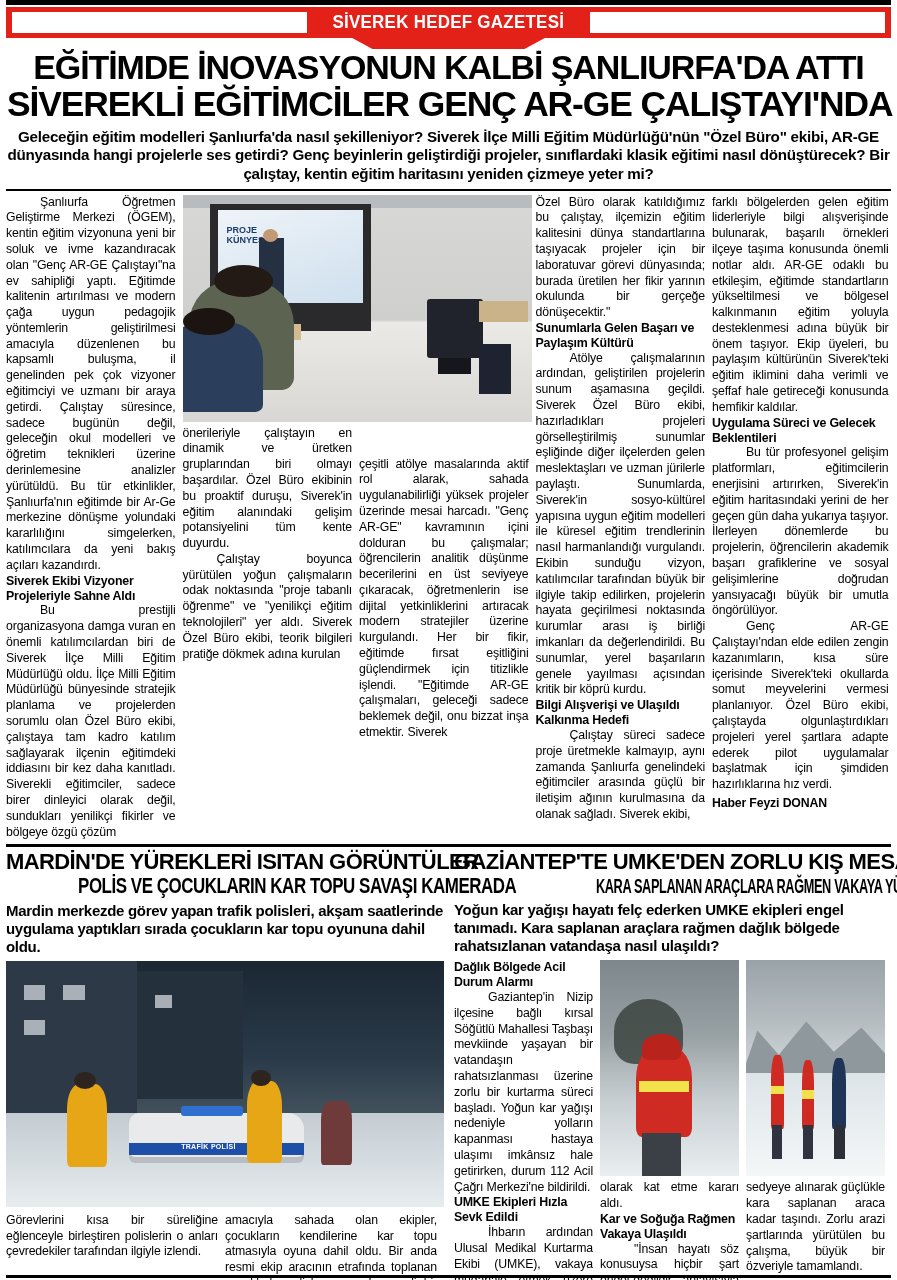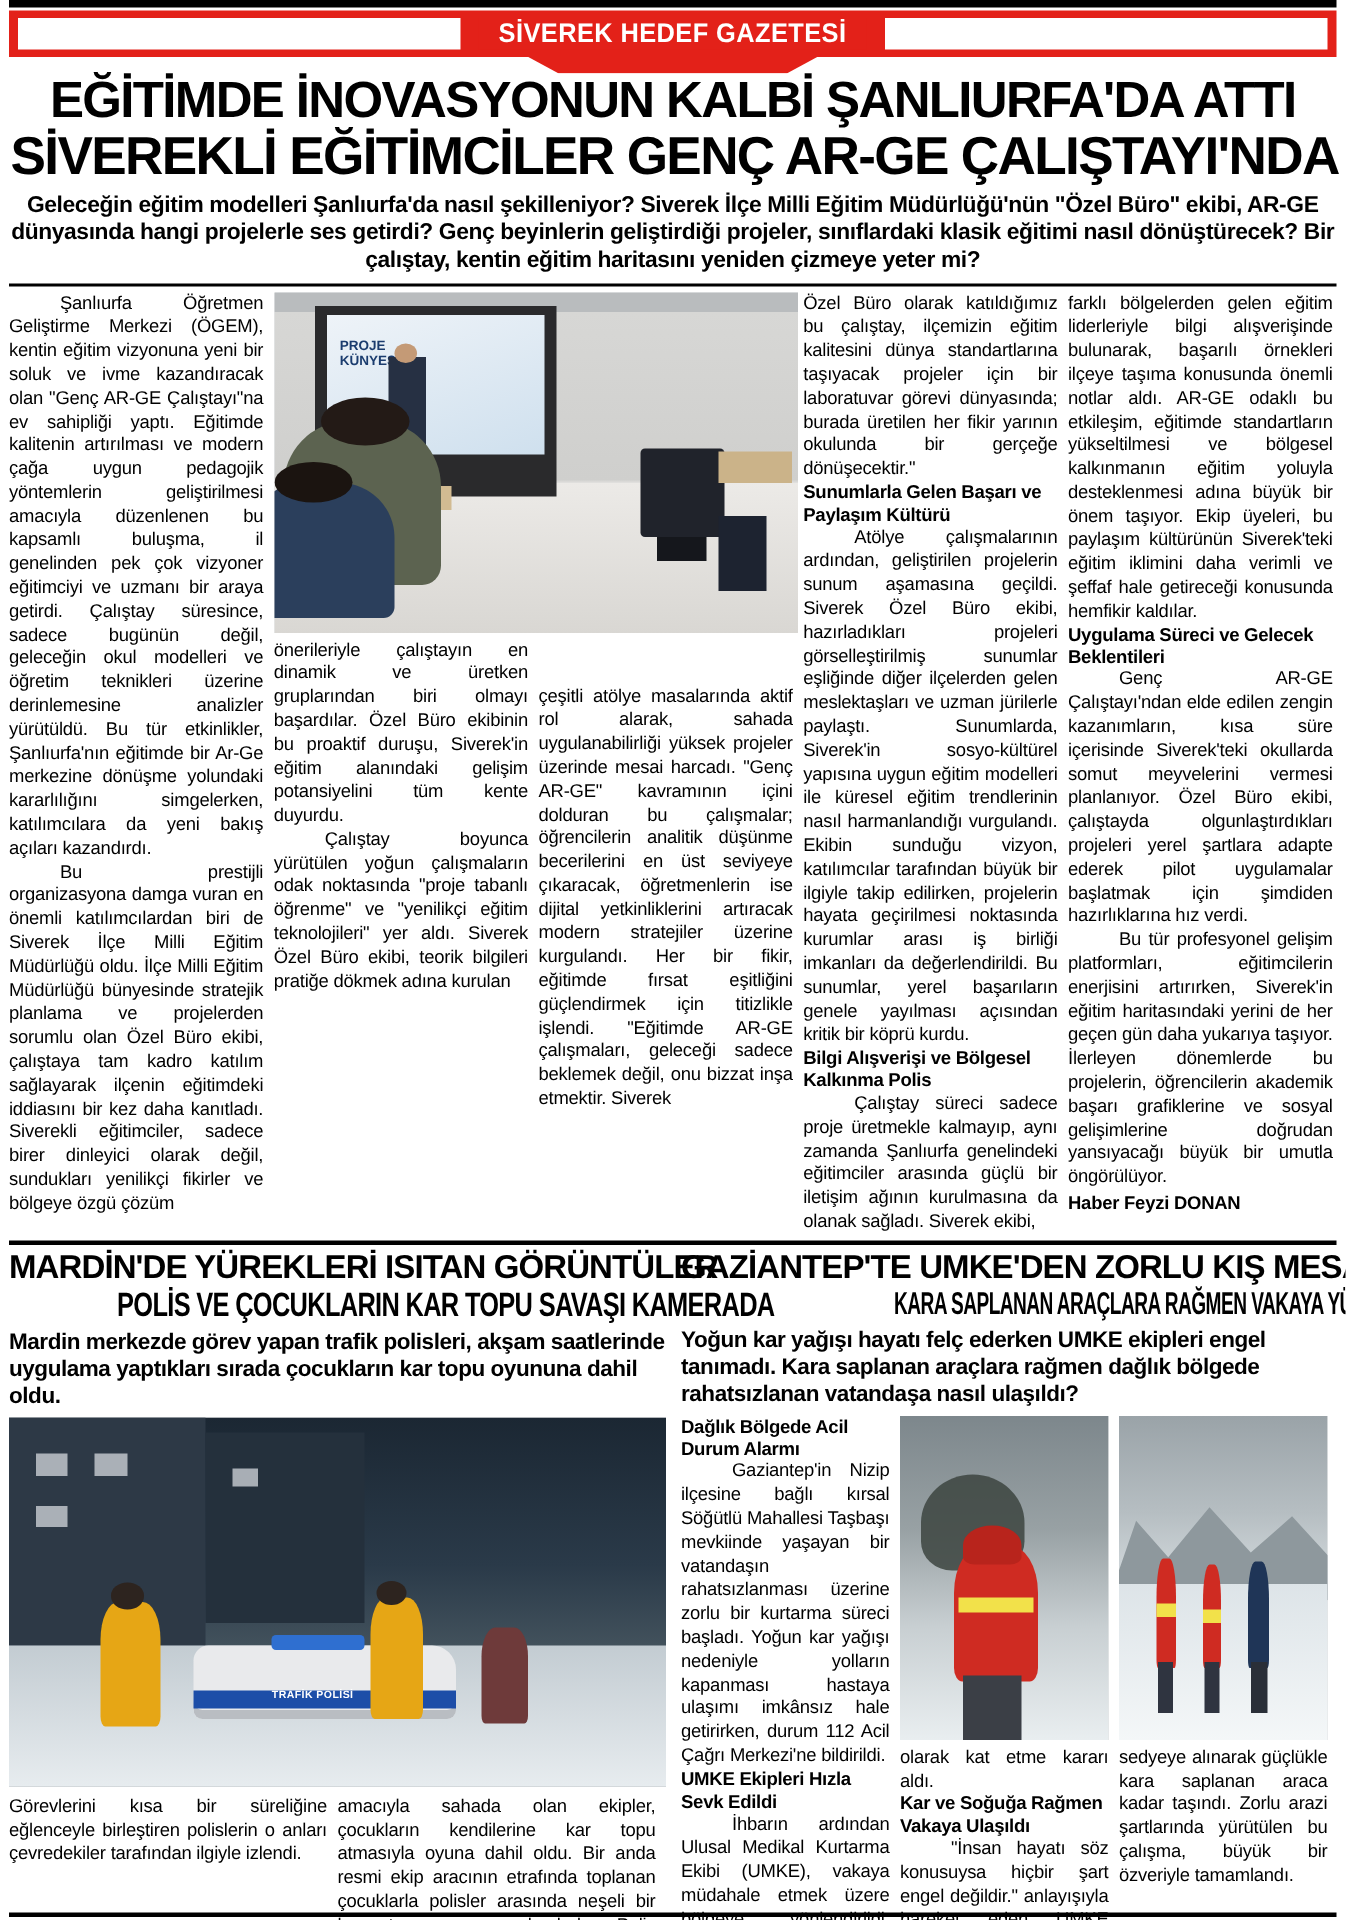--- a/index.html
+++ b/index.html
@@ -197,20 +197,21 @@
     <div class="headline l1" style="display: inline-block; transform: scaleX(1); transform-origin: center center;">EĞİTİMDE İNOVASYONUN KALBİ ŞANLIURFA'DA ATTI</div>
     <div class="headline l2" style="display: inline-block; transform: scaleX(0.997745); transform-origin: center center;">SİVEREKLİ EĞİTİMCİLER GENÇ AR-GE ÇALIŞTAYI'NDA</div>
   </div>
   <div class="deck">Geleceğin eğitim modelleri Şanlıurfa'da nasıl şekilleniyor? Siverek İlçe Milli Eğitim Müdürlüğü'nün "Özel Büro" ekibi, AR-GE dünyasında hangi projelerle ses getirdi? Genç beyinlerin geliştirdiği projeler, sınıflardaki klasik eğitimi nasıl dönüştürecek? Bir çalıştay, kentin eğitim haritasını yeniden çizmeye yeter mi?</div>
   <div class="rule-under-deck"></div>
 
   <div class="cols5">
 
     <div class="col">
       <p class="body">Şanlıurfa Öğretmen Geliştirme Merkezi (ÖGEM), kentin eğitim vizyonuna yeni bir soluk ve ivme kazandıracak olan "Genç AR-GE Çalıştayı"na ev sahipliği yaptı. Eğitimde kalitenin artırılması ve modern çağa uygun pedagojik yöntemlerin geliştirilmesi amacıyla düzenlenen bu kapsamlı buluşma, il genelinden pek çok vizyoner eğitimciyi ve uzmanı bir araya getirdi. Çalıştay süresince, sadece bugünün değil, geleceğin okul modelleri ve öğretim teknikleri üzerine derinlemesine analizler yürütüldü. Bu tür etkinlikler, Şanlıurfa'nın eğitimde bir Ar-Ge merkezine dönüşme yolundaki kararlılığını simgelerken, katılımcılara da yeni bakış açıları kazandırdı.</p>
+      <h4 class="sub">Siverek Ekibi Vizyoner Projeleriyle Sahne Aldı</h4>
       <p class="body">Bu prestijli organizasyona damga vuran en önemli katılımcılardan biri de Siverek İlçe Milli Eğitim Müdürlüğü oldu. İlçe Milli Eğitim Müdürlüğü bünyesinde stratejik planlama ve projelerden sorumlu olan Özel Büro ekibi, çalıştaya tam kadro katılım sağlayarak ilçenin eğitimdeki iddiasını bir kez daha kanıtladı. Siverekli eğitimciler, sadece birer dinleyici olarak değil, sundukları yenilikçi fikirler ve bölgeye özgü çözüm</p>
     </div>
 
     <div class="col">
       <div class="photo photo-class" style="width:349px; margin-right:-7px;">
         <div class="pc-wall"></div>
         <div class="pc-top"></div>
         <div class="pc-floor"></div>
         <div class="pc-screen">
           <div class="pc-screen-in"></div>
@@ -237,29 +238,29 @@
 
     <div class="col">
       <div style="height:262px;"></div>
       <p class="body noind">çeşitli atölye masalarında aktif rol alarak, sahada uygulanabilirliği yüksek projeler üzerinde mesai harcadı. "Genç AR-GE" kavramının içini dolduran bu çalışmalar; öğrencilerin analitik düşünme becerilerini en üst seviyeye çıkaracak, öğretmenlerin ise dijital yetkinliklerini artıracak modern stratejiler üzerine kurgulandı. Her bir fikir, eğitimde fırsat eşitliğini güçlendirmek için titizlikle işlendi. "Eğitimde AR-GE çalışmaları, geleceği sadece beklemek değil, onu bizzat inşa etmektir. Siverek</p>
     </div>
 
     <div class="col">
       <p class="body noind">Özel Büro olarak katıldığımız bu çalıştay, ilçemizin eğitim kalitesini dünya standartlarına taşıyacak projeler için bir laboratuvar görevi dünyasında; burada üretilen her fikir yarının okulunda bir gerçeğe dönüşecektir."</p>
       <h4 class="sub">Sunumlarla Gelen Başarı ve Paylaşım Kültürü</h4>
       <p class="body">Atölye çalışmalarının ardından, geliştirilen projelerin sunum aşamasına geçildi. Siverek Özel Büro ekibi, hazırladıkları projeleri görselleştirilmiş sunumlar eşliğinde diğer ilçelerden gelen meslektaşları ve uzman jürilerle paylaştı. Sunumlarda, Siverek'in sosyo-kültürel yapısına uygun eğitim modelleri ile küresel eğitim trendlerinin nasıl harmanlandığı vurgulandı. Ekibin sunduğu vizyon, katılımcılar tarafından büyük bir ilgiyle takip edilirken, projelerin hayata geçirilmesi noktasında kurumlar arası iş birliği imkanları da değerlendirildi. Bu sunumlar, yerel başarıların genele yayılması açısından kritik bir köprü kurdu.</p>
-      <h4 class="sub">Bilgi Alışverişi ve Bölgesel Kalkınma Polis</h4>
+      <h4 class="sub">Bilgi Alışverişi ve Ulaşıldı Kalkınma Hedefi</h4>
       <p class="body">Çalıştay süreci sadece proje üretmekle kalmayıp, aynı zamanda Şanlıurfa genelindeki eğitimciler arasında güçlü bir iletişim ağının kurulmasına da olanak sağladı. Siverek ekibi,</p>
     </div>
 
     <div class="col">
       <p class="body noind">farklı bölgelerden gelen eğitim liderleriyle bilgi alışverişinde bulunarak, başarılı örnekleri ilçeye taşıma konusunda önemli notlar aldı. AR-GE odaklı bu etkileşim, eğitimde standartların yükseltilmesi ve bölgesel kalkınmanın eğitim yoluyla desteklenmesi adına büyük bir önem taşıyor. Ekip üyeleri, bu paylaşım kültürünün Siverek'teki eğitim iklimini daha verimli ve şeffaf hale getireceği konusunda hemfikir kaldılar.</p>
       <h4 class="sub">Uygulama Süreci ve Gelecek Beklentileri</h4>
+      <p class="body">Bu tür profesyonel gelişim platformları, eğitimcilerin enerjisini artırırken, Siverek'in eğitim haritasındaki yerini de her geçen gün daha yukarıya taşıyor. İlerleyen dönemlerde bu projelerin, öğrencilerin akademik başarı grafiklerine ve sosyal gelişimlerine doğrudan yansıyacağı büyük bir umutla öngörülüyor.</p>
       <p class="body">Genç AR-GE Çalıştayı'ndan elde edilen zengin kazanımların, kısa süre içerisinde Siverek'teki okullarda somut meyvelerini vermesi planlanıyor. Özel Büro ekibi, çalıştayda olgunlaştırdıkları projeleri yerel şartlara adapte ederek pilot uygulamalar başlatmak için şimdiden hazırlıklarına hız verdi.</p>
-      <p class="body">Bu tür profesyonel gelişim platformları, eğitimcilerin enerjisini artırırken, Siverek'in eğitim haritasındaki yerini de her geçen gün daha yukarıya taşıyor. İlerleyen dönemlerde bu projelerin, öğrencilerin akademik başarı grafiklerine ve sosyal gelişimlerine doğrudan yansıyacağı büyük bir umutla öngörülüyor.</p>
       <p class="body noind byline" style="display:inline">Haber Feyzi DONAN</p>
     </div>
   </div>
 
   <div class="hr-black" style="margin-top:4px;"></div>
 
   <div class="bottom-wrap">
 
     <div class="story-left">
       <div class="sub-headline sh-small" style="display: inline-block; transform: scaleX(1); transform-origin: center center;">MARDİN'DE YÜREKLERİ ISITAN GÖRÜNTÜLER</div>

